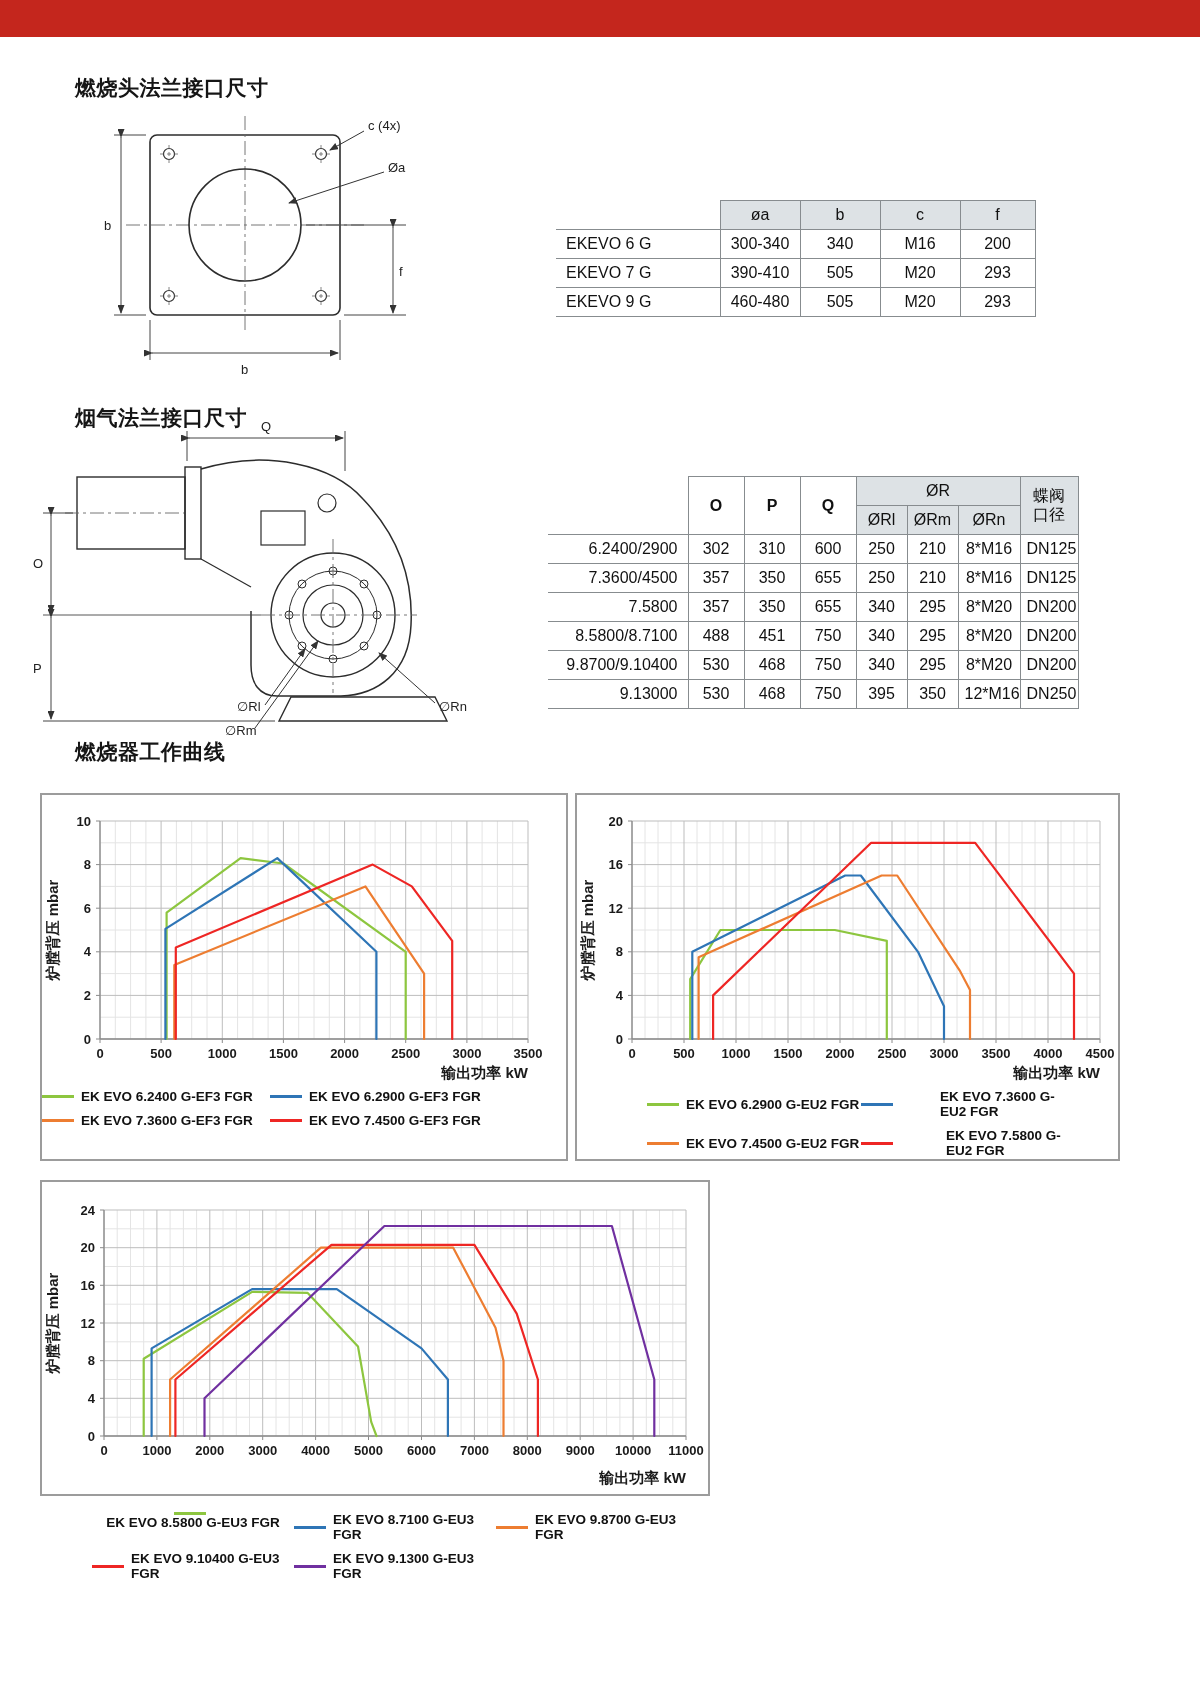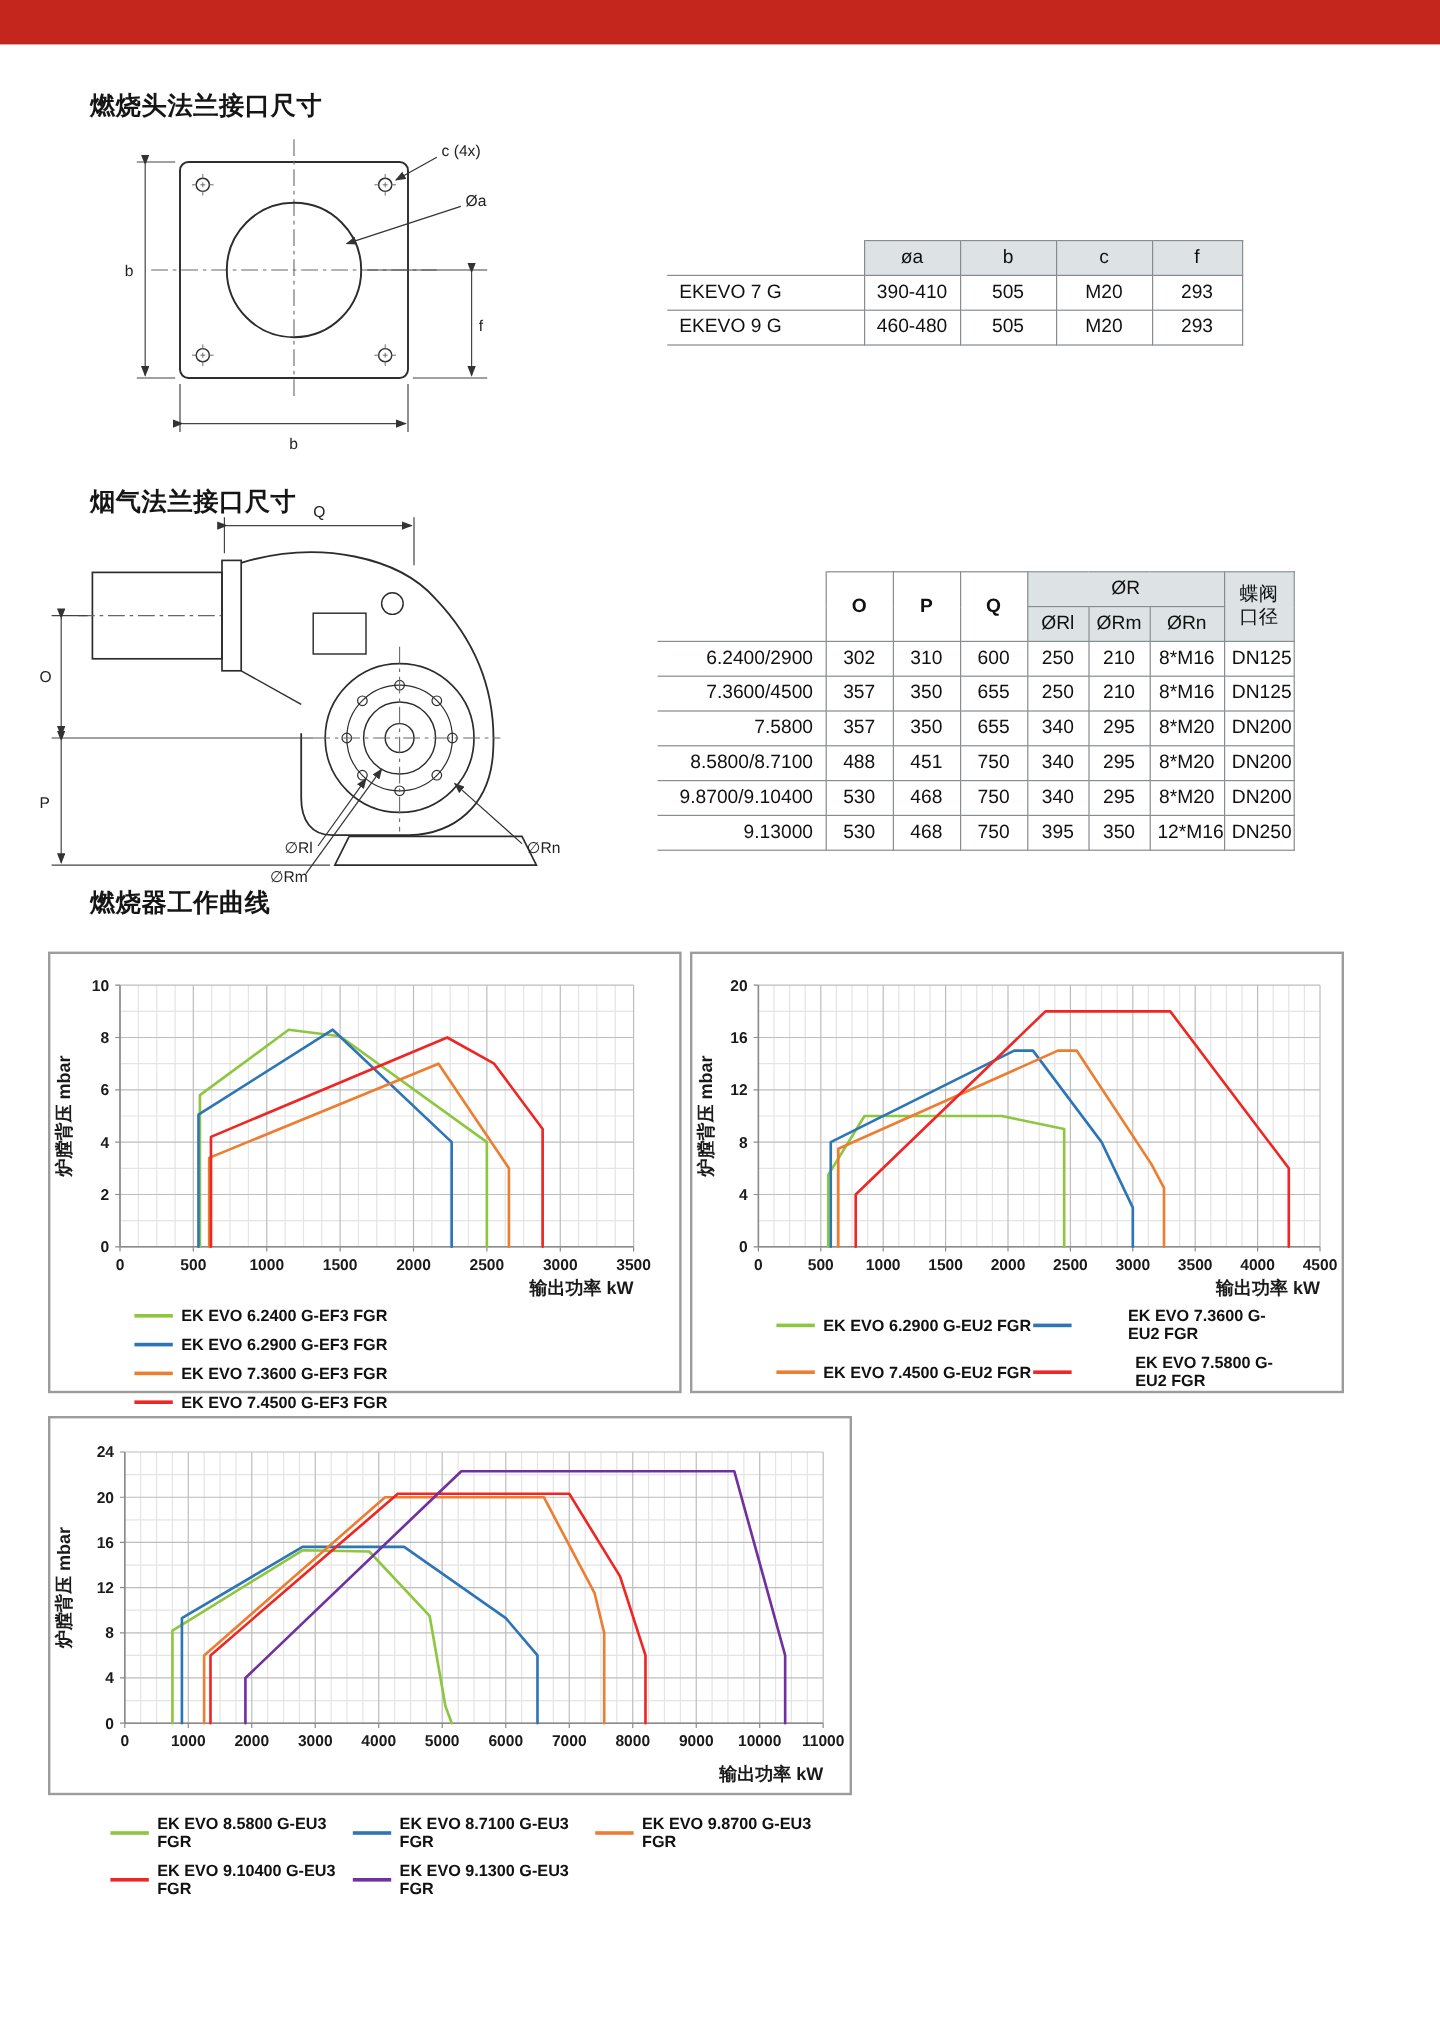--- a/index.html
+++ b/index.html
@@ -100,20 +100,27 @@
     <thead>
       <tr>
         <th class="blank"></th>
         <th class="hdr">øa</th>
         <th class="hdr">b</th>
         <th class="hdr">c</th>
         <th class="hdr">f</th>
       </tr>
     </thead>
     <tbody>
+        <tr>
+          <td class="model">EKEVO 6 G</td>
+          <td>300-340</td>
+          <td>340</td>
+          <td>M16</td>
+          <td>200</td>
+        </tr>
         <tr>
           <td class="model">EKEVO 7 G</td>
           <td>390-410</td>
           <td>505</td>
           <td>M20</td>
           <td>293</td>
         </tr>
         <tr>
           <td class="model">EKEVO 9 G</td>
           <td>460-480</td>
@@ -353,21 +360,21 @@
           <line x1="58.0" y1="26.0" x2="58.0" y2="244.0" stroke="#8a8a8a" stroke-width="1.3"></line>
           <line x1="58.0" y1="244.0" x2="486.0" y2="244.0" stroke="#8a8a8a" stroke-width="1.3"></line>
           <polyline points="124.6,244.0 124.6,117.6 198.6,63.1 241.4,68.5 363.7,156.8 363.7,244.0" fill="none" stroke="#8dc63f" stroke-width="2.2" stroke-linejoin="round" stroke-linecap="round"></polyline>
           <polyline points="123.4,244.0 123.4,133.9 235.3,63.1 334.4,156.8 334.4,244.0" fill="none" stroke="#2e75b6" stroke-width="2.2" stroke-linejoin="round" stroke-linecap="round"></polyline>
           <polyline points="132.3,244.0 132.3,169.9 323.4,91.4 382.1,178.6 382.1,244.0" fill="none" stroke="#ed7d31" stroke-width="2.2" stroke-linejoin="round" stroke-linecap="round"></polyline>
           <polyline points="133.8,244.0 133.8,152.4 330.7,69.6 369.8,91.4 410.2,145.9 410.2,244.0" fill="none" stroke="#ee2624" stroke-width="2.2" stroke-linejoin="round" stroke-linecap="round"></polyline>
           <text x="486" y="283" text-anchor="end" font-size="15" font-weight="bold" fill="#1a1a1a">输出功率 kW</text>
           <text x="16" y="135" text-anchor="middle" font-size="15" font-weight="bold" fill="#1a1a1a" transform="rotate(-90 16 135)">炉膛背压 mbar</text>
         </svg>
       </div>
-    <div class="legend" style="padding-left:70px;margin-top:4px;">
+    <div class="legend" style="margin-top:4px;">
         <div class="legend-item" style="width: 228px;">
           <span class="legend-swatch" style="background: rgb(141, 198, 63);"></span>
           <span>EK EVO 6.2400 G-EF3 FGR</span>
         </div>
         <div class="legend-item" style="width: 228px;">
           <span class="legend-swatch" style="background: rgb(46, 117, 182);"></span>
           <span>EK EVO 6.2900 G-EF3 FGR</span>
         </div>
         <div class="legend-item" style="width: 228px;">
           <span class="legend-swatch" style="background: rgb(237, 125, 49);"></span>
@@ -598,21 +605,21 @@
           <polyline points="109.6,254.0 109.6,166.4 210.1,107.1 294.8,107.1 379.5,166.4 405.9,197.5 405.9,254.0" fill="none" stroke="#2e75b6" stroke-width="2.2" stroke-linejoin="round" stroke-linecap="round"></polyline>
           <polyline points="128.1,254.0 128.1,197.5 278.9,65.7 411.2,65.7 453.5,145.7 461.5,178.7 461.5,254.0" fill="none" stroke="#ed7d31" stroke-width="2.2" stroke-linejoin="round" stroke-linecap="round"></polyline>
           <polyline points="133.4,254.0 133.4,197.5 289.5,62.8 432.4,62.8 474.7,131.6 495.9,197.5 495.9,254.0" fill="none" stroke="#ee2624" stroke-width="2.2" stroke-linejoin="round" stroke-linecap="round"></polyline>
           <polyline points="162.5,254.0 162.5,216.3 342.4,44.0 569.9,44.0 612.3,197.5 612.3,254.0" fill="none" stroke="#7030a0" stroke-width="2.2" stroke-linejoin="round" stroke-linecap="round"></polyline>
           <text x="644" y="301" text-anchor="end" font-size="15" font-weight="bold" fill="#1a1a1a">输出功率 kW</text>
           <text x="16" y="141" text-anchor="middle" font-size="15" font-weight="bold" fill="#1a1a1a" transform="rotate(-90 16 141)">炉膛背压 mbar</text>
         </svg>
       </div>
   </div>
   <div class="legend" style="position:absolute;left:92px;top:1512px;width:640px;">
-      <div class="legend-item" style="width: 202px;">
+      <div class="legend-item" style="width: 202px; flex-direction: column;">
         <span class="legend-swatch" style="background: rgb(141, 198, 63);"></span>
         <span>EK EVO 8.5800 G-EU3 FGR</span>
       </div>
       <div class="legend-item" style="width: 202px;">
         <span class="legend-swatch" style="background: rgb(46, 117, 182);"></span>
         <span>EK EVO 8.7100 G-EU3 FGR</span>
       </div>
       <div class="legend-item" style="width: 202px;">
         <span class="legend-swatch" style="background: rgb(237, 125, 49);"></span>
         <span>EK EVO 9.8700 G-EU3 FGR</span>

